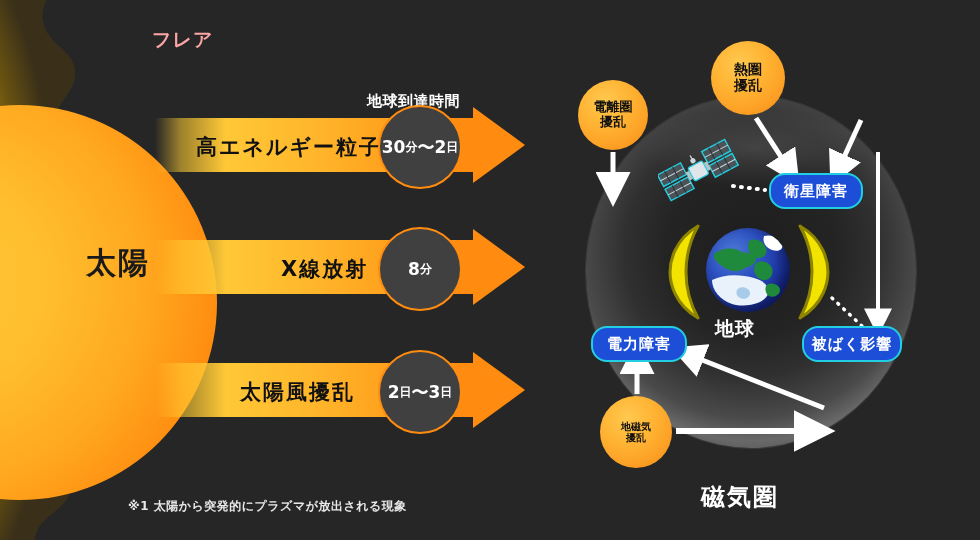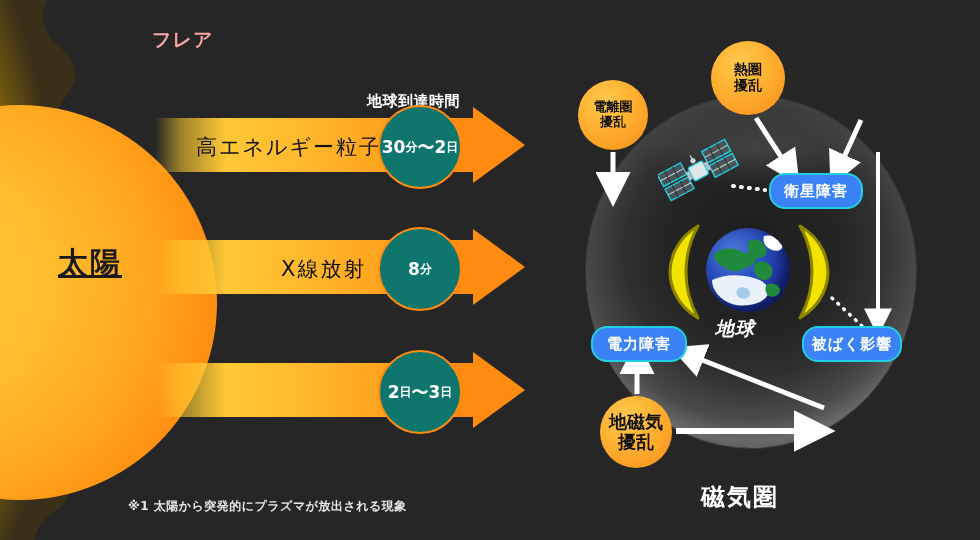--- a/index.html
+++ b/index.html
@@ -18,21 +18,21 @@
   }
   .sun-disk{
     position:absolute;left:-178px;top:105px;width:395px;height:395px;
     border-radius:50%;
     background:radial-gradient(circle at 30% 45%, #ffc636 0%, #ffbe2e 30%, #ffa81f 58%, #ff8c0f 80%, #ff8400 100%);
     z-index:2;
   }
   .sun-label{
     position:absolute;left:30px;top:243px;width:120px;
     color:#1a1a1a;font-size:30px;font-weight:bold;letter-spacing:2px;
-    z-index:6;text-align:center;text-decoration:underline;
+    z-index:6;text-align:right;
   }
   .flare-label{
     position:absolute;left:152px;top:27px;
     color:#fca5a5;font-size:19px;font-weight:bold;letter-spacing:1px;
     z-index:6;
   }
   .ttl-label{
     position:absolute;left:367px;top:70px;
     color:#ffffff;font-size:15px;font-weight:bold;letter-spacing:0.5px;
     z-index:6;
@@ -48,26 +48,26 @@
   .flare-arrow .head{
     position:absolute;left:318px;top:0px;width:0;height:0;
     border-top:38px solid transparent;
     border-bottom:38px solid transparent;
     border-left:52px solid #ff8c10;
   }
   .flare-arrow .head-base{
     position:absolute;left:300px;top:11px;width:30px;height:54px;background:#ff8c10;
   }
   .flare-label-txt{
-    position:absolute;z-index:7;color:#111111;font-size:21px;font-weight:normal;letter-spacing:2px;
+    position:absolute;z-index:7;color:#111111;font-size:21px;font-weight:bold;letter-spacing:2px;
     white-space:nowrap;
   }
   .time-bubble{
     position:absolute;z-index:8;border-radius:50%;
-    background:#0f766e;border:2px solid #ff8c10;
+    background:#404040;border:2px solid #ff8c10;
     display:flex;align-items:center;justify-content:center;
     color:#ffffff;font-weight:bold;white-space:nowrap;
   }
   .tb-main{font-size:17px;}
   .tb-sm{font-size:12px;}
   .cme-label{
     position:absolute;z-index:7;color:#ffffff;font-size:19px;font-weight:bold;letter-spacing:1px;
     white-space:nowrap;
   }
   .cme-label .sup{font-size:10px;vertical-align:super;font-weight:bold;}
@@ -99,40 +99,40 @@
   
   .globe{
     position:absolute;left:706px;top:228px;width:84px;height:84px;border-radius:50%;
     z-index:6;overflow:hidden;
     background:radial-gradient(circle at 32% 30%, #4d7ad6 0%, #2b4fc0 35%, #1a2f9e 70%, #14217a 100%);
     box-shadow:inset -6px -6px 14px rgba(0,0,0,0.45);
   }
   .globe svg{position:absolute;left:0;top:0;}
   .earth-label{
     position:absolute;left:715px;top:316px;z-index:9;
-    color:#ffffff;font-size:19px;font-weight:bold;letter-spacing:1px;font-style:italic;
+    color:#ffffff;font-size:19px;font-weight:bold;letter-spacing:1px;
   }
   .belt{position:absolute;z-index:5;}
 
   
   .satellite{position:absolute;left:658px;top:135px;width:84px;height:78px;z-index:6;}
 
   
   .src-node{
     position:absolute;z-index:8;border-radius:50%;
     background:radial-gradient(circle at 38% 30%, #ffc94f 0%, #ffb434 38%, #fda327 66%, #f58a12 100%);
     display:flex;flex-direction:column;align-items:center;justify-content:center;
     color:#111111;font-weight:bold;line-height:1.12;text-align:center;white-space:nowrap;
   }
   .src-node span{display:block;}
 
   
   .eff-box{
     position:absolute;z-index:8;
-    background:#3b82f6;border:2px solid #22cfe0;border-radius:16px;
+    background:#1d4ed8;border:2px solid #22cfe0;border-radius:16px;
     display:flex;align-items:center;justify-content:center;
     color:#ffffff;font-weight:bold;white-space:nowrap;letter-spacing:1px;
   }
 
   .arrow-svg{position:absolute;left:0;top:0;width:980px;height:540px;z-index:7;pointer-events:none;}
 </style>
 </head>
 <body>
 
 <div id="stage">
@@ -193,20 +193,21 @@
     <span class="tb-main">8</span>
       <span class="tb-sm">分</span>
   </div>
 
 
   <div class="flare-arrow" style="left:155px;top:352px;width:372px;height:76px;">
     <div class="shaft"></div>
     <div class="head-base"></div>
     <div class="head"></div>
   </div>
+  <div class="flare-label-txt" style="left:240px;top:378px;">太陽風擾乱</div>
   <div class="time-bubble" style="left:378px;top:350px;width:80px;height:80px;">
     <span class="tb-main">2</span>
       <span class="tb-sm">日</span>
       <span class="tb-main">〜</span>
       <span class="tb-main">3</span>
       <span class="tb-sm">日</span>
   </div>
 
   <div class="footnote">※1  太陽から突発的にプラズマが放出される現象</div>
 
@@ -261,21 +262,21 @@
   </svg>
 
   <div class="src-node" style="left:578px;top:80px;width:70px;height:70px;font-size:13px;">
     <span>電離圏</span>
     <span>擾乱</span>
   </div>
   <div class="src-node" style="left:711px;top:41px;width:74px;height:74px;font-size:14px;">
     <span>熱圏</span>
     <span>擾乱</span>
   </div>
-  <div class="src-node" style="left:600px;top:396px;width:72px;height:72px;font-size:18px;">
+  <div class="src-node" style="left:600px;top:396px;width:72px;height:72px;font-size:10px;">
     <span>地磁気</span>
     <span>擾乱</span>
   </div>
 
   <div class="eff-box" style="left:769px;top:173px;width:90px;height:32px;font-size:15px;">衛星障害</div>
   <div class="eff-box" style="left:591px;top:326px;width:92px;height:32px;font-size:15px;">電力障害</div>
   <div class="eff-box" style="left:802px;top:326px;width:96px;height:32px;font-size:15px;">被ばく影響</div>
 
   <div class="magneto-label">磁気圏</div>
 

